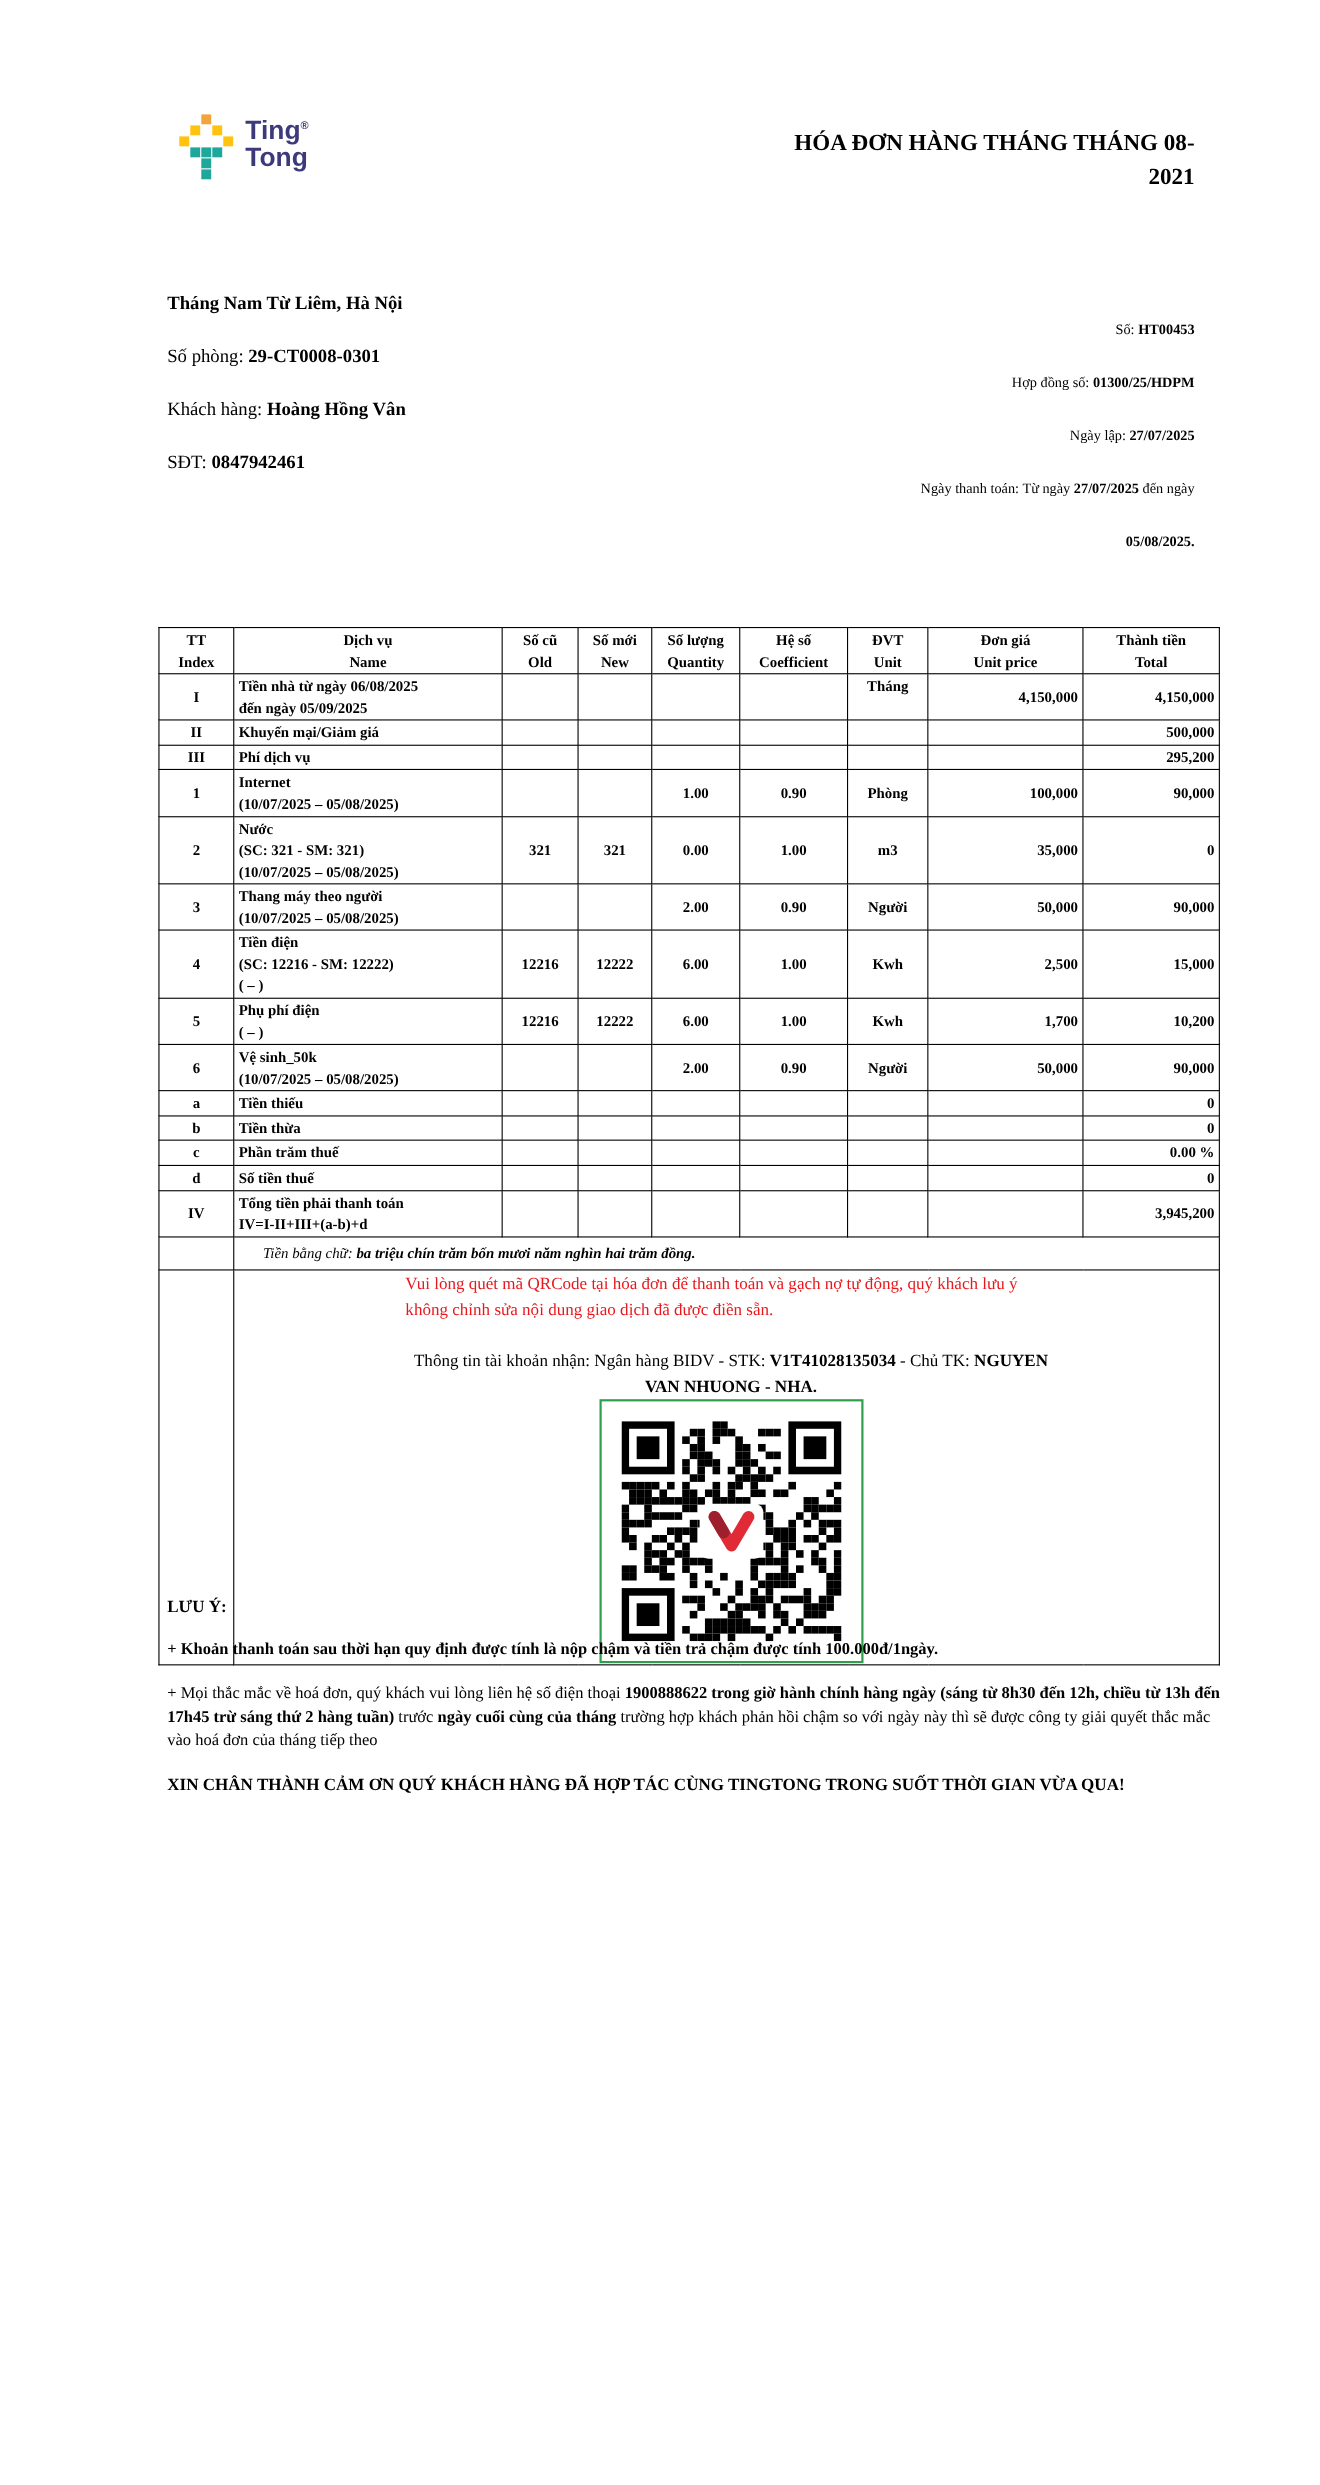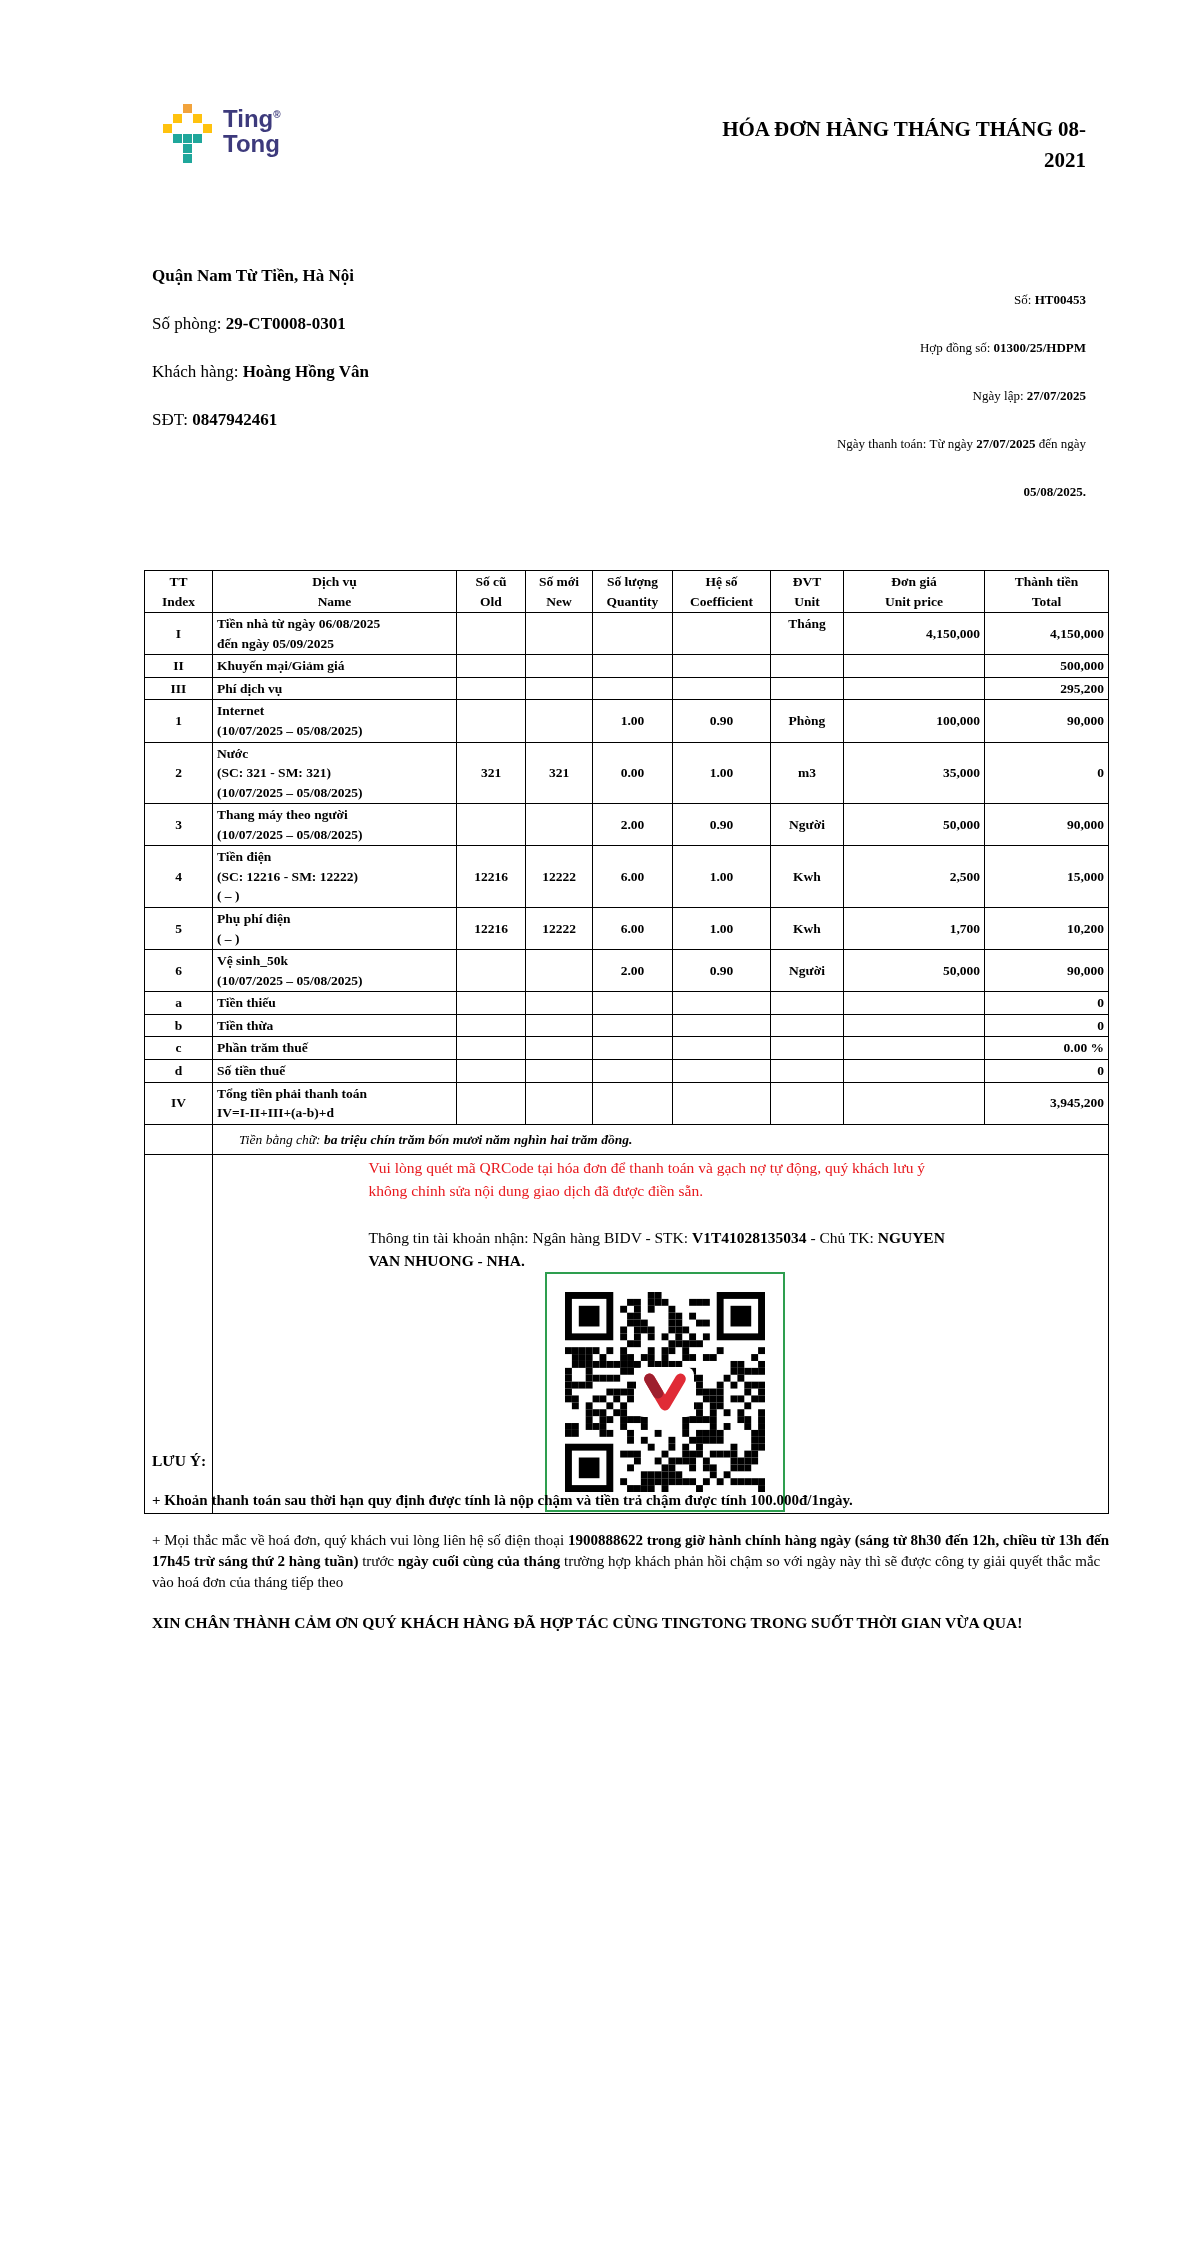--- a/index.html
+++ b/index.html
@@ -41,21 +41,21 @@
   td.c-unit.v-top{vertical-align:top;}
   td.c-money{text-align:right;padding-right:9px;}
   tr.words-row td.c-words{font-weight:400;padding:5px 4px 5px 26px;text-align:left;}
   .bi{font-weight:700;font-style:italic;}
 
   
   td.qr-cell{height:247px;padding:0;}
   .qr-flex{display:flex;align-items:center;justify-content:space-between;padding:0 10px 0 18px;flex-direction:column;}
   .qr-texts{width:592px;font-size:15.5px;font-weight:400;}
   .red-note{color:var(--red,#e8181d);margin:0 0 24px 0;line-height:23px;}
-  .account{margin:0;line-height:23px;}
+  .account{margin:0;line-height:23px;text-align:center;}
   .qr-box{position:relative;width:240px;height:240px;border:2px solid var(--qr-green,#2e9e4f);
     background:#fff;display:flex;align-items:center;justify-content:center;box-sizing:border-box;}
   .qr-v{position:absolute;left:50%;top:50%;transform:translate(-50%,-50%);width:58px;height:50px;
     background:#fff;border-radius:8px;display:flex;align-items:center;justify-content:center;}
   .qr-v svg{width:44px;height:38px;}
 
   
   .notes{position:absolute;left:152px;top:1452px;width:958px;font-size:15px;}
   .notes-heading{font-weight:700;font-size:15.5px;margin-bottom:20px;}
   .notes .ln{margin-bottom:19px;line-height:21px;}
@@ -104,21 +104,21 @@
       <div>Tong</div>
     </div>
   </div>
 
   <div class="title">
       <div class="ln"><span>HÓA ĐƠN HÀNG THÁNG THÁNG 08-</span></div>
       <div class="ln"><span>2021</span></div>
     </div>
 
   <div class="info-left">
-      <div class="ln"><span class="b">Quận Nam Từ Tiền, Hà Nội</span></div>
+      <div class="ln"><span class="b">Tháng Nam Từ Liêm, Hà Nội</span></div>
       <div class="ln"><span>Số phòng: </span><span class="b">29-CT0008-0301</span></div>
       <div class="ln"><span>Khách hàng: </span><span class="b">Hoàng Hồng Vân</span></div>
       <div class="ln"><span>SĐT: </span><span class="b">0847942461</span></div>
     </div>
   <div class="info-right">
       <div class="ln"><span>Số: </span><span class="b">HT00453</span></div>
       <div class="ln"><span>Hợp đồng số: </span><span class="b">01300/25/HDPM</span></div>
       <div class="ln"><span>Ngày lập: </span><span class="b">27/07/2025</span></div>
       <div class="ln"><span>Ngày thanh toán: Từ ngày </span><span class="b">27/07/2025</span><span> đến ngày</span></div>
       <div class="ln"><span class="b">05/08/2025.</span></div>

